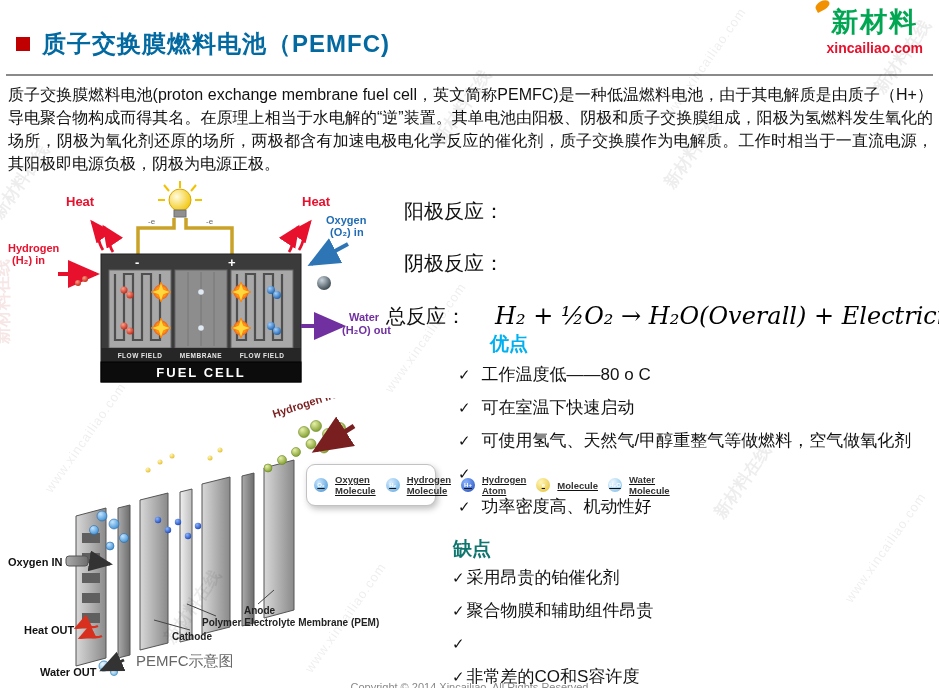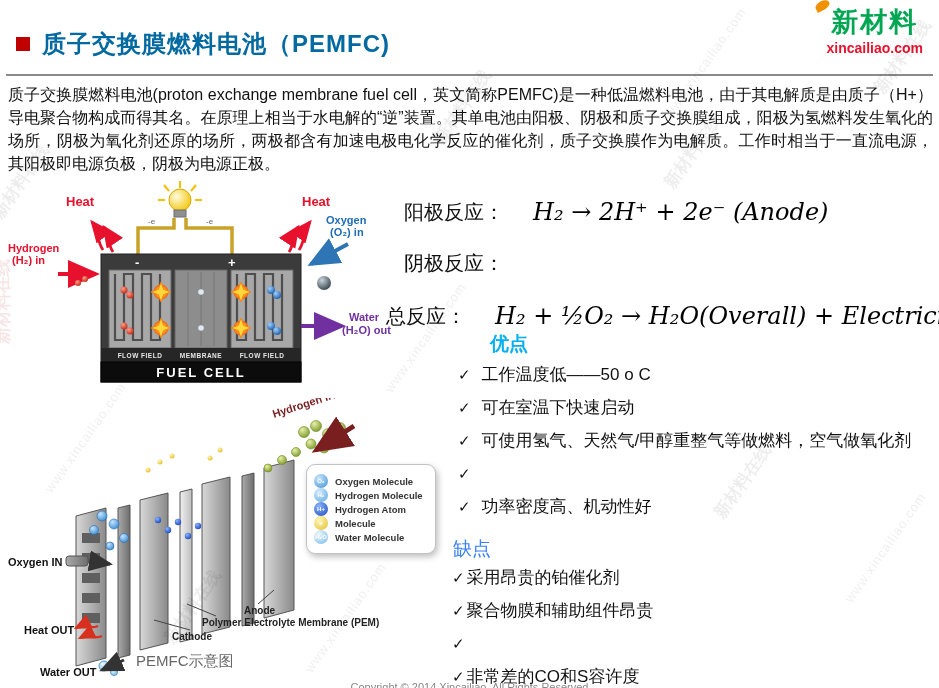--- a/index.html
+++ b/index.html
@@ -31,21 +31,21 @@
   
   .rx-row { position:absolute; display:flex; align-items:center; white-space:nowrap; z-index:2;gap:15px; }
   .rx-anode   { top:198px; left:404px; }
   .rx-cathode { top:250px; left:404px; }
   .rx-overall { top:302px; left:386px; }
   .rx-label { font-size:20px; color:#111; }
   .rx-eq { font-family:"DejaVu Serif", serif; font-style:italic; font-size:24px; color:#000; margin-left:14px; }
 
   
   .pros-heading { position:absolute; top:331px; left:453px; font-size:19px; font-weight:bold; color:#00b0f0; z-index:2;margin-left:37px; }
-  .cons-heading { position:absolute; top:536px; left:453px; font-size:19px; font-weight:normal; color:#3b82f6; z-index:2;text-align:right; }
+  .cons-heading { position:absolute; top:536px; left:453px; font-size:19px; font-weight:bold; color:#0f766e; z-index:2;text-align:right; }
   .pros-list { position:absolute; top:358px; left:458px; width:481px; z-index:2; }
   .cons-list { position:absolute; top:561px; left:452px; width:487px; z-index:2; }
   .list-item { display:flex; align-items:center; height:33px; font-size:17px; color:#111;
                white-space:nowrap; overflow:hidden; }
   .pros-list .check { margin-right:11px; font-size:15px; }
   .cons-list .check { margin-right:2px; font-size:15px; }
 
   
   .fc-diagram { position:absolute; top:180px; left:8px; width:400px; height:218px; z-index:1; }
   .x3d { position:absolute; top:398px; left:6px; width:430px; height:286px; z-index:1; }
@@ -59,21 +59,21 @@
   .t-strip { fill:#e6e6e6; font-size:6.5px; font-weight:bold; text-anchor:middle; letter-spacing:.5px; }
   .t-cell { fill:#fff; font-size:13px; font-weight:bold; text-anchor:middle; letter-spacing:2px; }
   .t-hyd { fill:#7a1f1f; font-weight:bold; font-size:11px; }
   .t-io { fill:#111; font-weight:bold; font-size:11px; }
   .t-part { fill:#222; font-weight:bold; font-size:10px; }
   .t-caption { fill:#666; font-size:15px; }
 
   
   .legend { position:absolute; left:300px; top:66px; width:130px; background:#fff;
             border:1px solid #c2c2c2; border-radius:9px; box-shadow:2px 3px 6px rgba(0,0,0,.25);
-            padding:9px 7px; display:flex; flex-direction:column; z-index:2; }
+            padding:9px 7px; display:flex; flex-direction:row; gap:10px; z-index:2;text-decoration:underline; }
   .legend-row { display:flex; align-items:center; gap:7px; }
   .legend-icon { width:14px; height:14px; border-radius:50%; color:#fff; font-size:6px; font-weight:bold;
                  display:flex; align-items:center; justify-content:center; flex:0 0 14px; }
   .legend-label { font-size:9.5px; font-weight:bold; color:#333; }
 
   .copyright { position:absolute; top:681px; left:0; right:0; text-align:center;
                font-size:11px; color:#888; z-index:2; }
 </style>
 </head>
 <body>
@@ -400,35 +400,34 @@
     </div>
     <div class="legend-row">
       <span class="legend-icon" style="background:radial-gradient(circle at 35% 30%, #eef8ff, #74b9e8)">H₂O</span>
       <span class="legend-label">Water Molecule</span>
     </div>
   </div>
 </div>
 
 <div class="rx-row rx-anode">
   <span class="rx-label">阳极反应：</span>
-  <span class="rx-eq">H₂ → 2H⁺ + 2e⁻ (Anode)</span>
 </div>
 <div class="rx-row rx-cathode">
   <span class="rx-label">阴极反应：</span>
 </div>
 <div class="rx-row rx-overall">
   <span class="rx-label">总反应：</span>
   <span class="rx-eq">H₂ + ½O₂ → H₂O(Overall) + Electricity</span>
 </div>
 
 <div class="pros-heading">优点</div>
 <div class="pros-list">
   <div class="list-item">
       <span class="check">✓</span>
-      <span>工作温度低——50 o C</span>
+      <span>工作温度低——80 o C</span>
     </div>
   <div class="list-item">
       <span class="check">✓</span>
       <span>可在室温下快速启动</span>
     </div>
   <div class="list-item">
       <span class="check">✓</span>
       <span>可使用氢气、天然气/甲醇重整气等做燃料，空气做氧化剂</span>
     </div>
   <div class="list-item">

